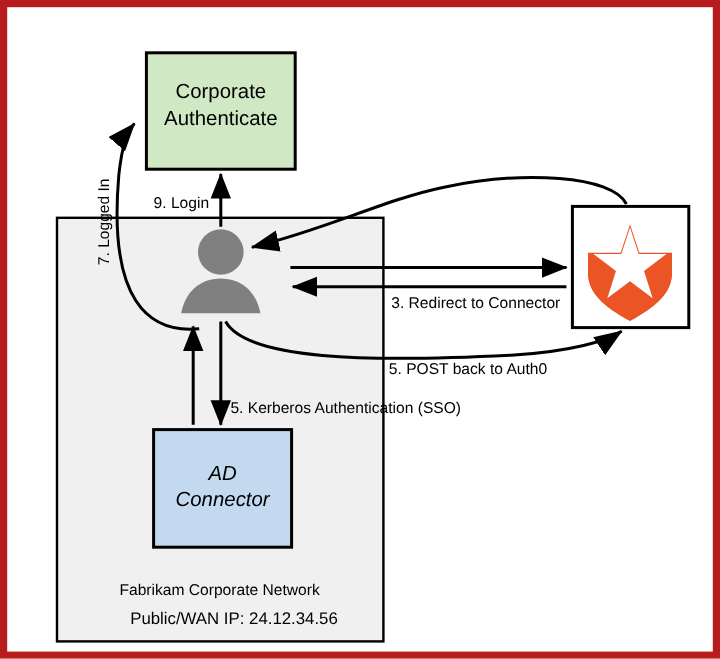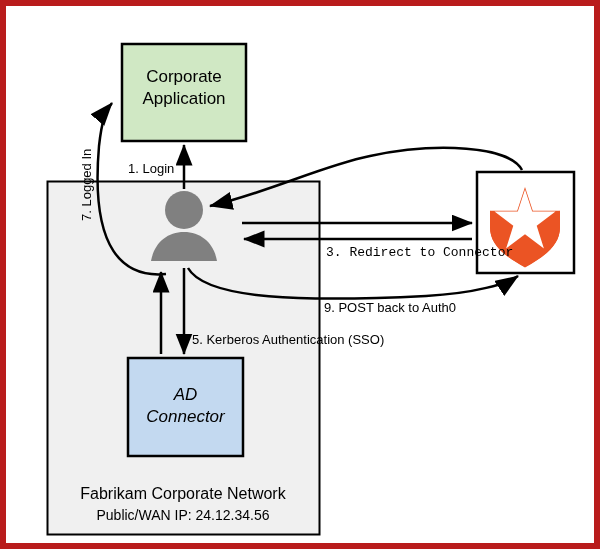--- a/index.html
+++ b/index.html
@@ -45,25 +45,26 @@
   .vert-label {
     position: absolute;
     font-family: "Liberation Sans", sans-serif;
     font-size: 13px;
     color: #000000;
     white-space: nowrap;
     transform-origin: 0 0;
     transform: rotate(-90deg);
   }
   .net-title {
-    font-size: 16px;
+    font-size: 13px;
     text-align: center;
   }
   .net-sub {
     font-size: 14px;
+    padding-left: 12px;
   }
 </style>
 </head>
 <body>
 
 <div id="canvas">
 
   <svg class="svg-layer" viewBox="0 0 600 549">
     <defs>
       <marker id="arrowBlack" markerWidth="10" markerHeight="10" refX="8.2" refY="3.4" orient="auto" markerUnits="strokeWidth">
@@ -105,36 +106,36 @@
     <line x1="466" y1="233" x2="238" y2="233" stroke="#000000" stroke-width="2.5" marker-end="url(#arrowBlack)"></line>
 
     <line x1="178" y1="262" x2="178" y2="348" stroke="#000000" stroke-width="2.5" marker-end="url(#arrowBlack)"></line>
     <line x1="155" y1="348" x2="155" y2="266" stroke="#000000" stroke-width="2.5" marker-end="url(#arrowBlack)"></line>
 
     <path d="M182,262 C200,294 300,296 420,290 C470,287 500,278 512,270" fill="none" stroke="#000000" stroke-width="2.5" marker-end="url(#arrowBlackThin)"></path>
   </svg>
 
   <div class="box-label" style="left:116px; top:60px; width:124px; font-size:17px;">
     <div>Corporate</div>
-    <div>Application</div>
+    <div>Authenticate</div>
   </div>
 
   <div class="box-label" style="left:111px; top:378px; width:137px; font-size:17px;font-style:italic;">
     <div>AD</div>
     <div>Connector</div>
   </div>
 
   <div class="box-label net-title" style="left:41px; top:478px; width:272px;">Fabrikam Corporate Network</div>
   <div class="box-label net-sub" style="left:41px; top:500px; width:272px;">Public/WAN IP: 24.12.34.56</div>
 
-  <div class="label" style="left:122px; top:155px;">1. Login</div>
+  <div class="label" style="left:122px; top:155px;">9. Login</div>
 
 
-  <div class="label" style="left:320px; top:239px;font-family:Liberation Mono, monospace;">3. Redirect to Connector</div>
+  <div class="label" style="left:320px; top:239px;">3. Redirect to Connector</div>
 
   <div class="label" style="left:186px; top:326px;">5. Kerberos Authentication (SSO)</div>
 
-  <div class="label" style="left:318px; top:294px;">9. POST back to Auth0</div>
+  <div class="label" style="left:318px; top:294px;">5. POST back to Auth0</div>
 
 
   <div class="vert-label" style="left:73px; top:215px;">7. Logged In</div>
 
 </div>
 
 </body></html>

